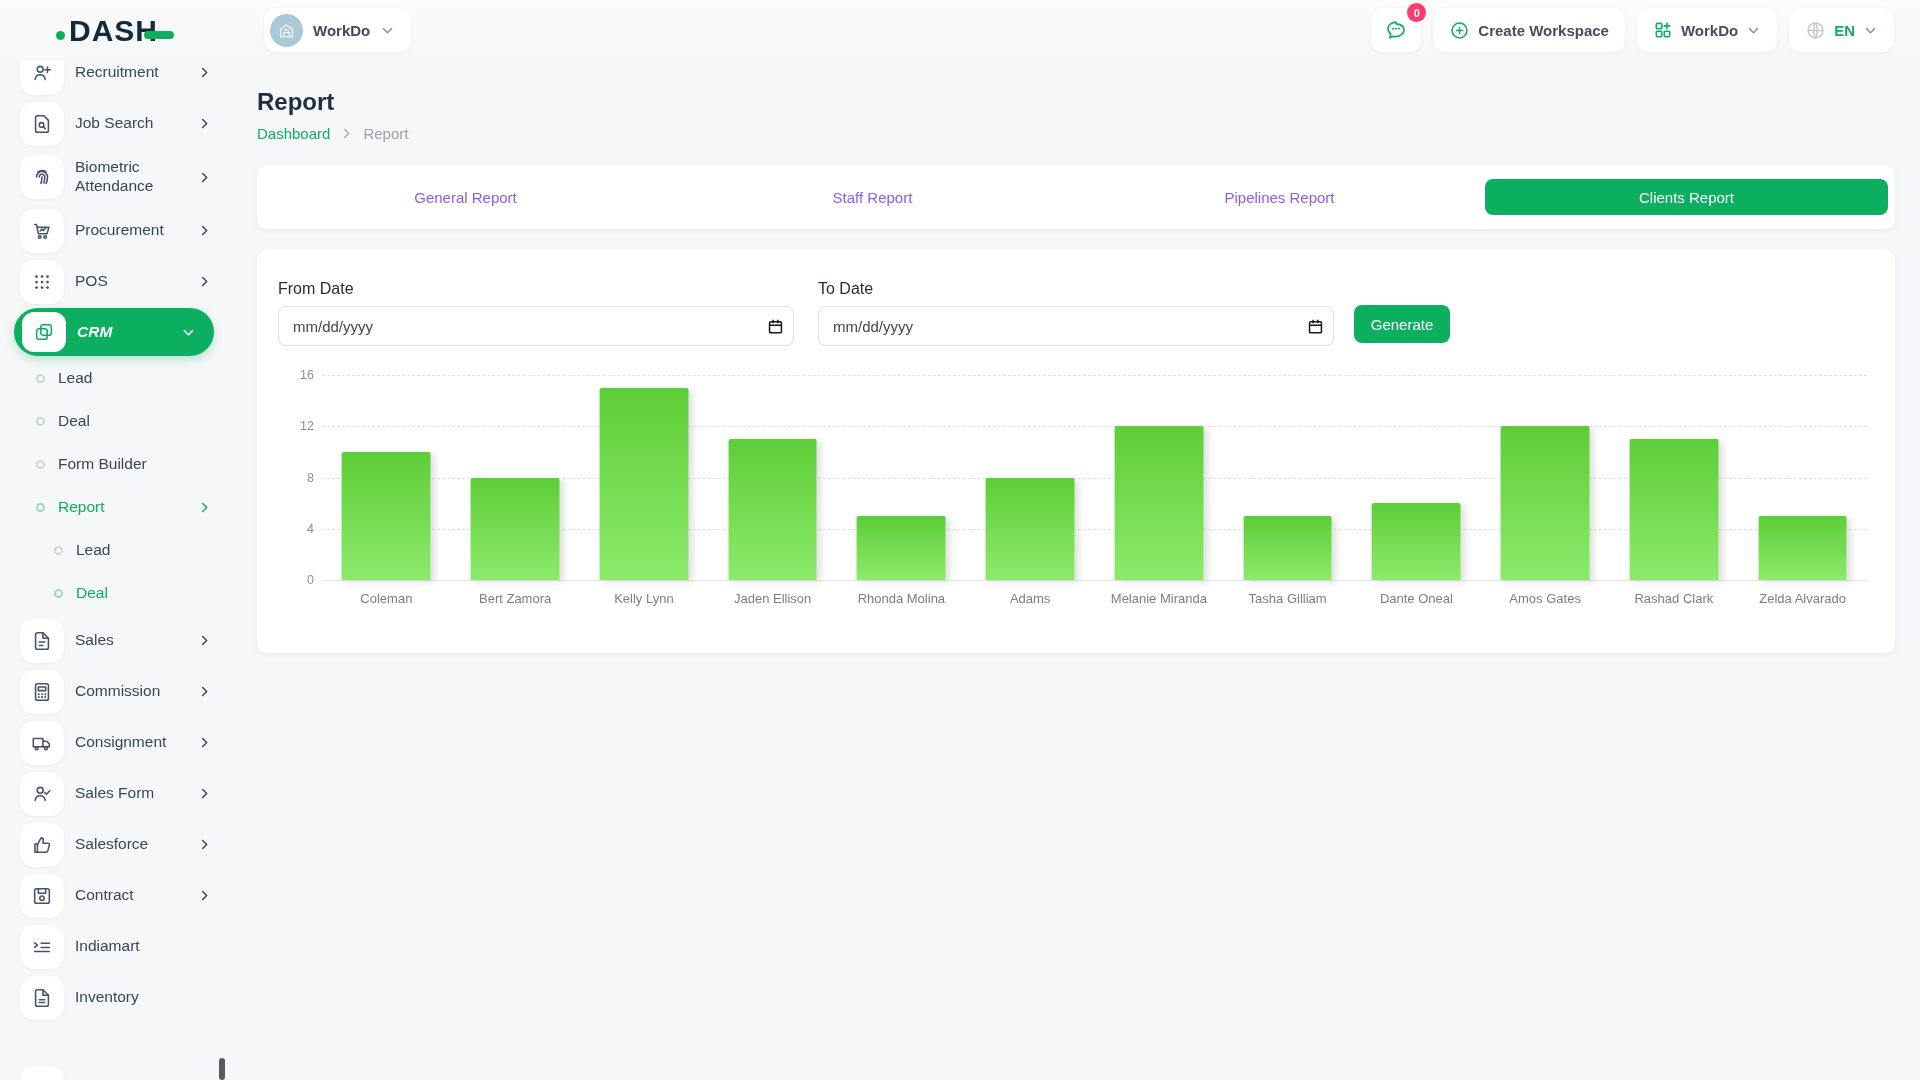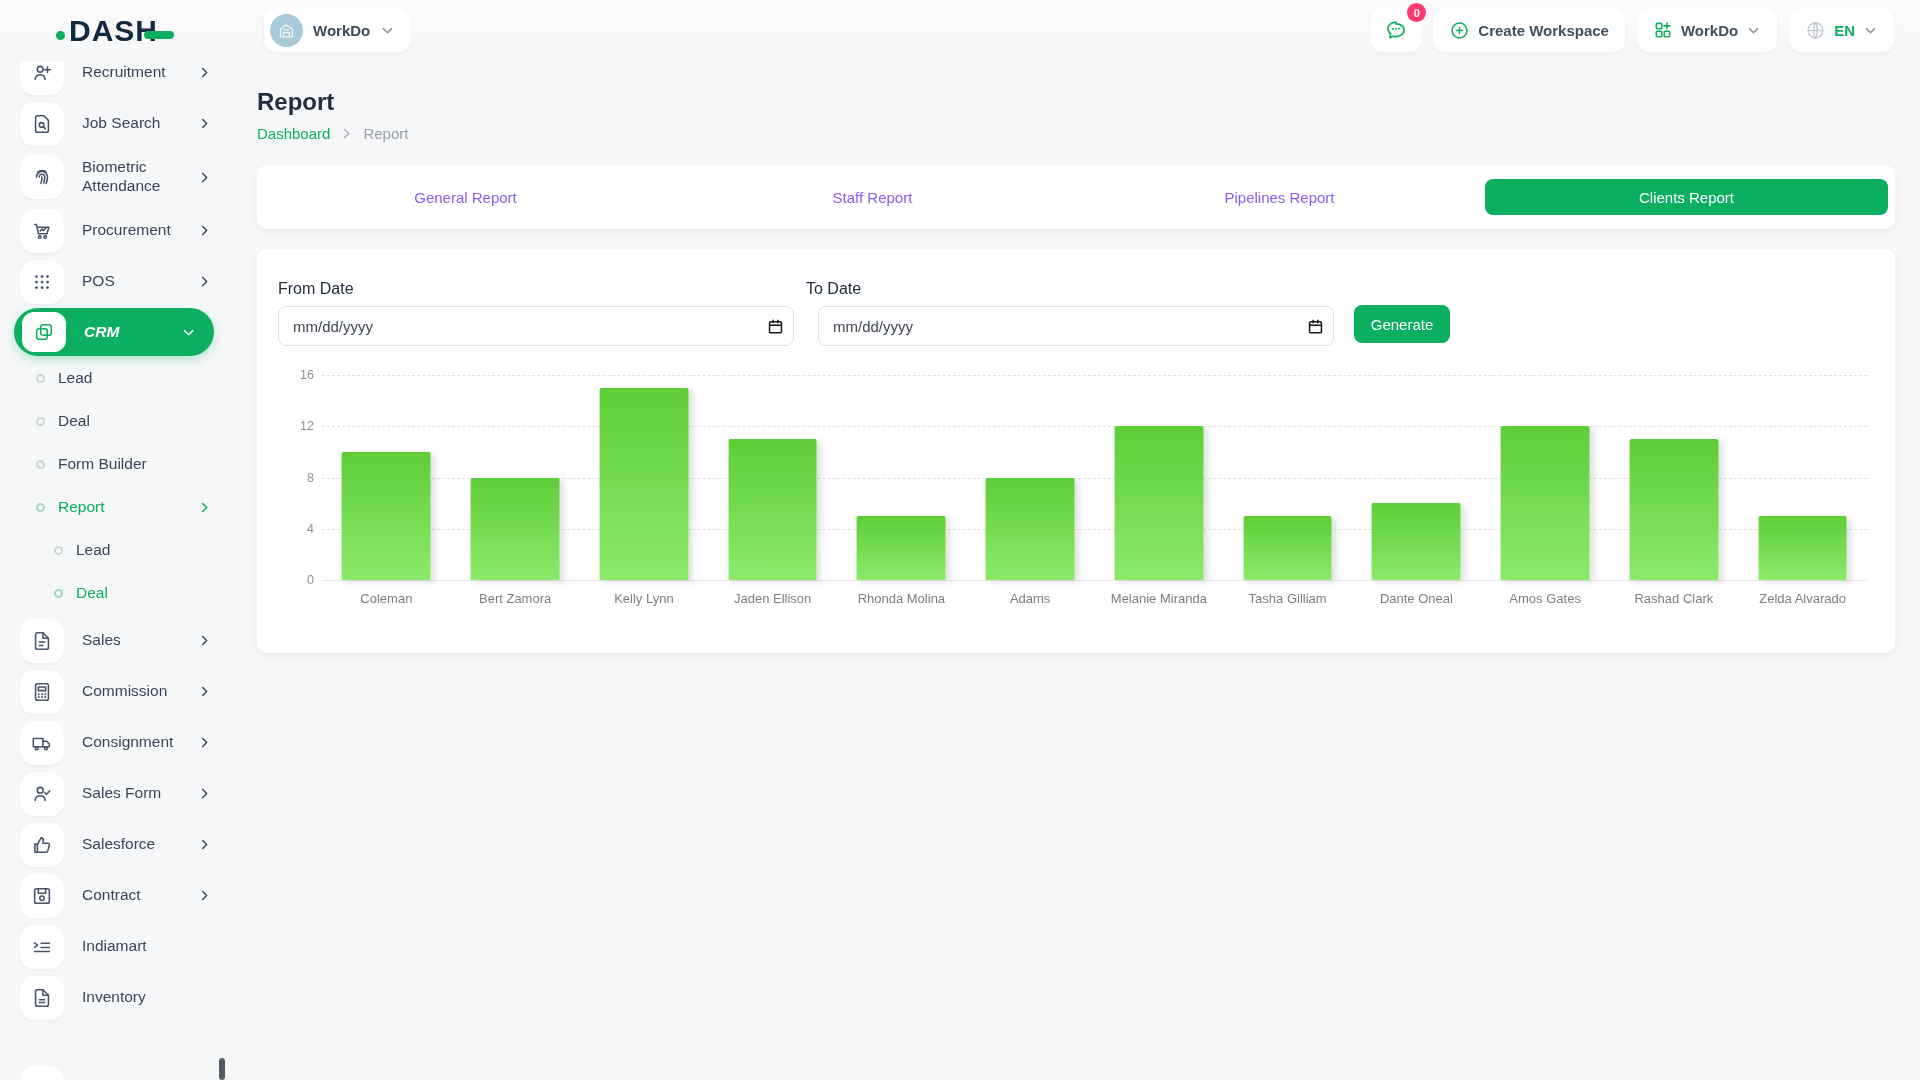--- a/index.html
+++ b/index.html
@@ -22,21 +22,21 @@
   .txt-pill { padding:0 16px; gap:8px; font-size:15px; font-weight:600; color:#40505f;text-align:right; }
   .lang-en { color:#0CAF60; font-weight:700; }
   .chev { display:inline-flex; color:#8b95a1; }
 
   
   .sidebar { position:absolute; top:61px; left:0; width:228px; bottom:0; overflow:hidden; }
   .slist { margin-top:-14px; }
   .srow { height:51px; display:flex; align-items:center; padding-left:20px; position:relative; cursor:pointer; }
   .srow.tall { height:56px; }
   .tile { width:44px; height:44px; border-radius:14px; background:#fff; box-shadow:0 1px 3px rgba(25,35,55,.05); display:flex; align-items:center; justify-content:center; color:#47536b; flex:0 0 44px; }
-  .slabel { margin-left:18px; font-size:15.5px; color:#39465a; width:118px; line-height:1.22; }
+  .slabel { margin-left:11px; font-size:15.5px; color:#39465a; width:118px; line-height:1.22; }
   .srow-chev { position:absolute; right:16px; color:#3c485a; display:flex; }
   .srow.activecrm { height:50px; padding:0; margin:0 14px; }
   .crm-pill { width:100%; height:48px; background:#0CAF60; border-radius:24px; display:flex; align-items:center; padding-left:8px; position:relative; box-shadow:0 4px 10px rgba(12,175,96,.25);font-style:italic; }
   .crm-pill .tile { width:40px; height:40px; border-radius:12px; color:#0CAF60; box-shadow:none; }
   .crm-pill .slabel { color:#fff; font-weight:700; font-size:15.5px; }
   .crm-pill .srow-chev { color:#fff; right:18px; }
   .subrow { height:43px; display:flex; align-items:center; padding-left:36px; position:relative; cursor:pointer; }
   .subrow .bullet { width:9px; height:9px; border-radius:50%; border:2px solid #ccd7cf; flex:0 0 9px; }
   .subrow .slabel { margin-left:13px; width:130px; }
   .subrow.green .slabel { color:#0CAF60; }
@@ -429,21 +429,21 @@
     <div class="date-input" style="left:21px">
       <input type="text" placeholder="mm/dd/yyyy" style="">
       <span class="cal-ico">
           <svg width="19" height="19" viewBox="0 0 24 24" fill="none" stroke="#16181c" stroke-width="1.9" stroke-linejoin="round">
             <rect x="4.5" y="6" width="15" height="14" rx="1.5"></rect>
             <path d="M4.5 10.5h15M9 3.5V8M15 3.5V8"></path>
           </svg>
         </span>
     </div>
 
-    <label class="fld-label" style="left:549px">To Date</label>
+    <label class="fld-label" style="left:561px">To Date</label>
     <div class="date-input" style="left:561px">
       <input type="text" placeholder="mm/dd/yyyy" style="">
       <span class="cal-ico">
           <svg width="19" height="19" viewBox="0 0 24 24" fill="none" stroke="#16181c" stroke-width="1.9" stroke-linejoin="round">
             <rect x="4.5" y="6" width="15" height="14" rx="1.5"></rect>
             <path d="M4.5 10.5h15M9 3.5V8M15 3.5V8"></path>
           </svg>
         </span>
     </div>
 

